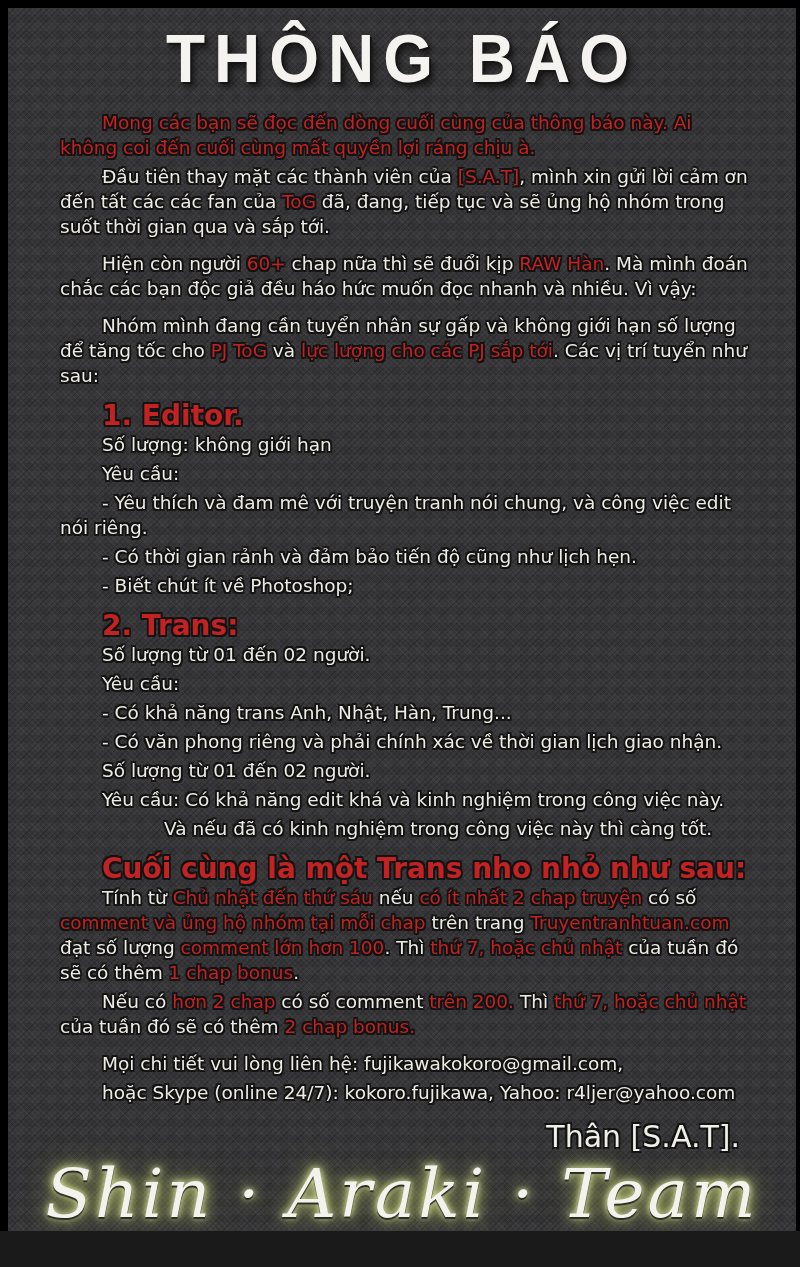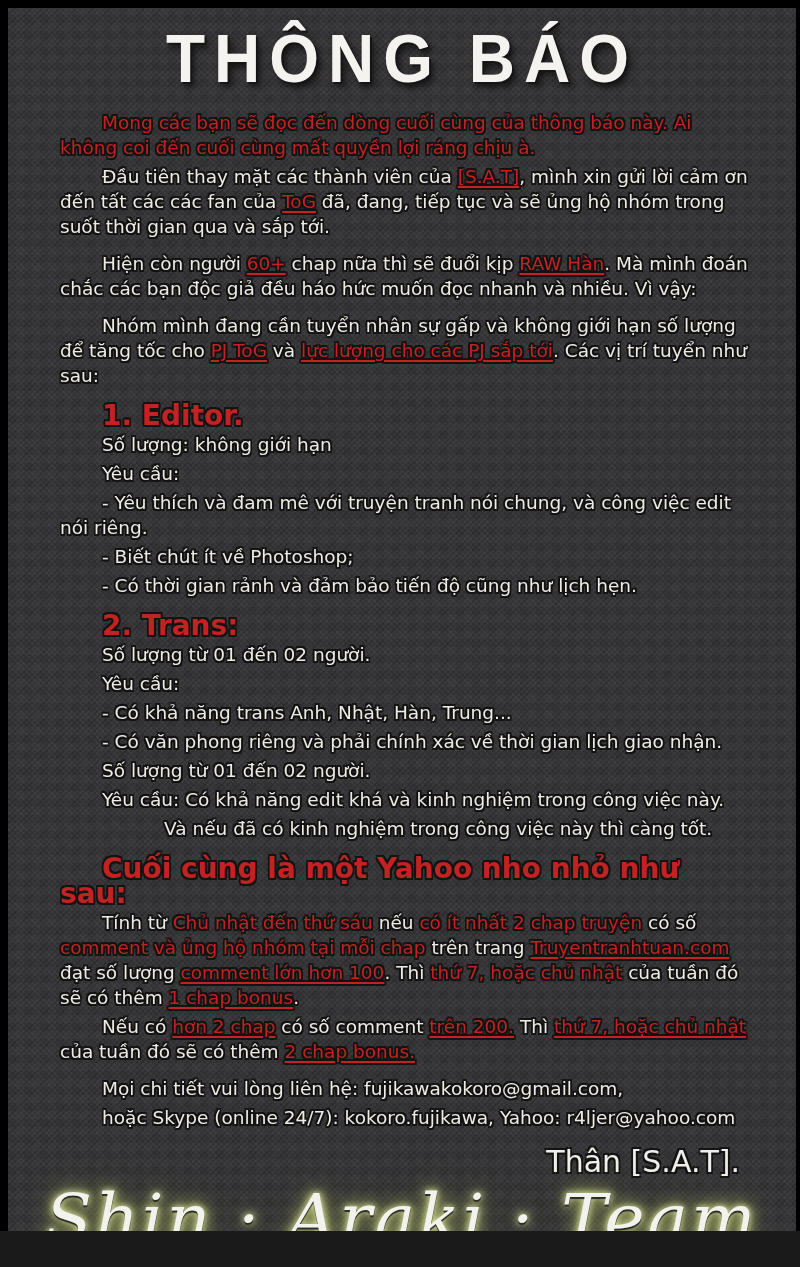--- a/index.html
+++ b/index.html
@@ -42,21 +42,21 @@
       -1.6px  1.6px 0 #131313, 1.6px  1.6px 0 #131313,
       -1.8px 0 0 #131313, 1.8px 0 0 #131313,
       0 -1.8px 0 #131313, 0 1.8px 0 #131313;
   }
   .p-lead{margin-top:2px;}
   .p-gap{margin-top:12px;}
   .p-header{margin-top:15px;font-weight:bold;font-size:28px;}
   .p-deep{text-indent:104px;}
   .seg-w{color:#edebe4;}
   .seg-r{color:#c32222;}
-  .seg-ru{color:#c32222;text-decoration:underline;text-decoration-thickness:2px;text-underline-offset:3px;}
+  .seg-ru{color:#c32222;text-decoration-thickness:2px;text-underline-offset:3px;}
   .signature{
     margin:14px 56px 0 0;
     text-align:right;
     font-size:30px;
     color:#f0eee8;
     text-shadow:
       -1.8px -1.8px 0 #131313, 1.8px -1.8px 0 #131313,
       -1.8px  1.8px 0 #131313, 1.8px  1.8px 0 #131313;
   }
   .logo{
@@ -80,31 +80,31 @@
   <div class="title">THÔNG BÁO</div>
   <div class="content">
       <p class="p p-lead"><span class="seg-r">Mong các bạn sẽ đọc đến dòng cuối cùng của thông báo này. Ai không coi đến cuối cùng mất quyền lợi ráng chịu à.</span></p>
       <p class="p p-plain"><span class="seg-w">Đầu tiên thay mặt các thành viên của </span><span class="seg-ru">[S.A.T]</span><span class="seg-w">, mình xin gửi lời cảm ơn đến tất các các fan của </span><span class="seg-ru">ToG</span><span class="seg-w"> đã, đang, tiếp tục và sẽ ủng hộ nhóm trong suốt thời gian qua và sắp tới.</span></p>
       <p class="p p-gap"><span class="seg-w">Hiện còn người </span><span class="seg-ru">60+</span><span class="seg-w"> chap nữa thì sẽ đuổi kịp </span><span class="seg-ru">RAW Hàn</span><span class="seg-w">. Mà mình đoán chắc các bạn độc giả đều háo hức muốn đọc nhanh và nhiều. Vì vậy:</span></p>
       <p class="p p-gap"><span class="seg-w">Nhóm mình đang cần tuyển nhân sự gấp và không giới hạn số lượng để tăng tốc cho </span><span class="seg-ru">PJ ToG</span><span class="seg-w"> và </span><span class="seg-ru">lực lượng cho các PJ sắp tới</span><span class="seg-w">. Các vị trí tuyển như sau:</span></p>
       <p class="p p-header"><span class="seg-r">1. Editor.</span></p>
       <p class="p p-plain"><span class="seg-w">Số lượng: không giới hạn</span></p>
       <p class="p p-plain"><span class="seg-w">Yêu cầu:</span></p>
       <p class="p p-plain"><span class="seg-w">- Yêu thích và đam mê với truyện tranh nói chung, và công việc edit nói riêng.</span></p>
+      <p class="p p-plain"><span class="seg-w">- Có thời gian rảnh và đảm bảo tiến độ cũng như lịch hẹn.</span></p>
       <p class="p p-plain"><span class="seg-w">- Biết chút ít về Photoshop;</span></p>
-      <p class="p p-plain"><span class="seg-w">- Có thời gian rảnh và đảm bảo tiến độ cũng như lịch hẹn.</span></p>
       <p class="p p-header"><span class="seg-r">2. Trans:</span></p>
       <p class="p p-plain"><span class="seg-w">Số lượng từ 01 đến 02 người.</span></p>
       <p class="p p-plain"><span class="seg-w">Yêu cầu:</span></p>
       <p class="p p-plain"><span class="seg-w">- Có khả năng trans Anh, Nhật, Hàn, Trung...</span></p>
       <p class="p p-plain"><span class="seg-w">- Có văn phong riêng và phải chính xác về thời gian lịch giao nhận.</span></p>
       <p class="p p-plain"><span class="seg-w">Số lượng từ 01 đến 02 người.</span></p>
       <p class="p p-plain"><span class="seg-w">Yêu cầu: Có khả năng edit khá và kinh nghiệm trong công việc này.</span></p>
       <p class="p p-deep"><span class="seg-w">Và nếu đã có kinh nghiệm trong công việc này thì càng tốt.</span></p>
-      <p class="p p-header"><span class="seg-r">Cuối cùng là một Yahoo nho nhỏ như sau:</span></p>
+      <p class="p p-header"><span class="seg-r">Cuối cùng là một Trans nho nhỏ như sau:</span></p>
       <p class="p p-plain"><span class="seg-w">Tính từ </span><span class="seg-r">Chủ nhật đến thứ sáu</span><span class="seg-w"> nếu </span><span class="seg-r">có ít nhất 2 chap truyện</span><span class="seg-w"> có số </span><span class="seg-r">comment và ủng hộ nhóm tại mỗi chap</span><span class="seg-w"> trên trang </span><span class="seg-ru">Truyentranhtuan.com</span><span class="seg-w"> đạt số lượng </span><span class="seg-ru">comment lớn hơn 100</span><span class="seg-w">. Thì </span><span class="seg-r">thứ 7, hoặc chủ nhật</span><span class="seg-w"> của tuần đó sẽ có thêm </span><span class="seg-ru">1 chap bonus</span><span class="seg-w">.</span></p>
       <p class="p p-plain"><span class="seg-w">Nếu có </span><span class="seg-ru">hơn 2 chap</span><span class="seg-w"> có số comment </span><span class="seg-ru">trên 200.</span><span class="seg-w"> Thì </span><span class="seg-ru">thứ 7, hoặc chủ nhật</span><span class="seg-w"> của tuần đó sẽ có thêm </span><span class="seg-ru">2 chap bonus.</span></p>
       <p class="p p-gap"><span class="seg-w">Mọi chi tiết vui lòng liên hệ: fujikawakokoro@gmail.com,</span></p>
       <p class="p p-plain"><span class="seg-w">hoặc Skype (online 24/7): kokoro.fujikawa, Yahoo: r4ljer@yahoo.com</span></p>
     </div>
   <div class="signature">Thân [S.A.T].</div>
   <div class="logo">Shin · Araki · Team</div>
 </div>
 
 </body></html>

